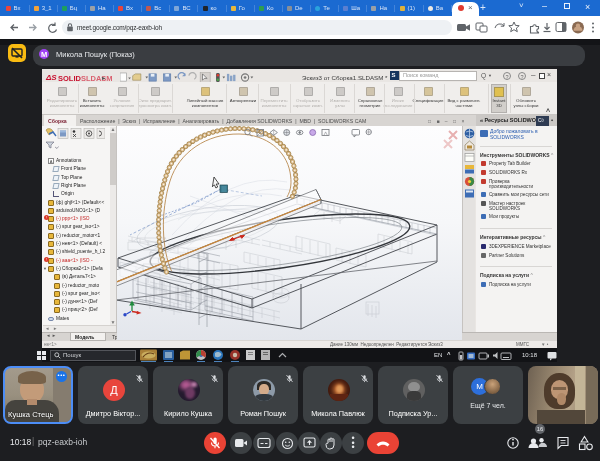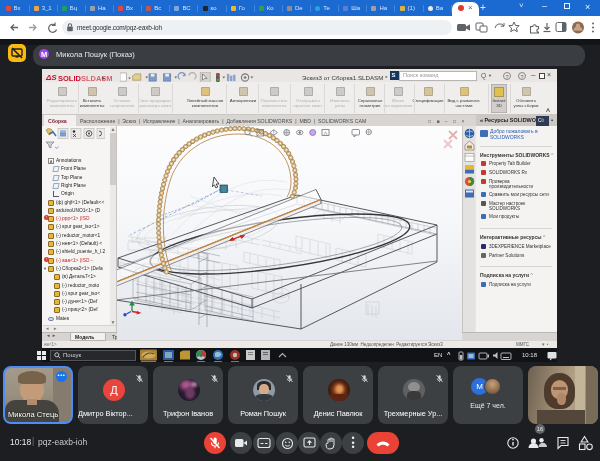--- a/index.html
+++ b/index.html
@@ -609,35 +609,35 @@
 <div id="strip">
       <div class="abs" style="left:78px;top:366px;width:70px;height:58px;border-radius:8px;background:#3c4043;"></div>
       <div class="abs" style="left:103px;top:379px;width:22px;height:22px;border-radius:50%;background:#e8453c;color:#fff;font-size:11px;text-align:center;line-height:22px;">Д</div>
       <div class="abs" style="left:135px;top:368.5px;width:8px;height:8px;"><svg width="9" height="9" viewBox="0 0 12 12">
           <g stroke="#dadce0" fill="#dadce0">
             <rect x="4.5" y="1.5" width="3" height="6" rx="1.5" stroke="none"></rect>
             <path d="M3 6 a3 3 0 0 0 6 0 M6 9 v1.8" fill="none" stroke-width="1"></path>
             <path d="M2 1.5 L10 10.5" stroke-width="1.2"></path>
           </g>
         </svg></div>
-      <div class="abs" style="left:78px;top:409px;width:70px;text-align:left;font-size:7.3px;color:#fff;white-space:nowrap;overflow:hidden;">Дмитро Віктор...</div>
+      <div class="abs" style="left:78px;top:409px;width:70px;text-align:center;font-size:7.3px;color:#fff;white-space:nowrap;overflow:hidden;">Дмитро Віктор...</div>
       <div class="abs" style="left:153px;top:366px;width:70px;height:58px;border-radius:8px;background:#3c4043;"></div>
       <div class="abs" style="left:178px;top:379px;width:22px;height:22px;border-radius:50%;background:#241a2e;overflow:hidden;">
         <div class="abs" style="left:2px;top:1px;width:12px;height:10px;border-radius:50%;background:#b55a93;filter:blur(2px);"></div>
         <div class="abs" style="left:7px;top:8px;width:10px;height:12px;border-radius:50%;background:#6e3a63;filter:blur(1px);"></div>
         <div class="abs" style="left:13px;top:3px;width:6px;height:5px;border-radius:50%;background:#d08ab8;filter:blur(1.5px);"></div>
       </div>
       <div class="abs" style="left:210px;top:368.5px;width:8px;height:8px;"><svg width="9" height="9" viewBox="0 0 12 12">
           <g stroke="#dadce0" fill="#dadce0">
             <rect x="4.5" y="1.5" width="3" height="6" rx="1.5" stroke="none"></rect>
             <path d="M3 6 a3 3 0 0 0 6 0 M6 9 v1.8" fill="none" stroke-width="1"></path>
             <path d="M2 1.5 L10 10.5" stroke-width="1.2"></path>
           </g>
         </svg></div>
-      <div class="abs" style="left:153px;top:409px;width:70px;text-align:center;font-size:7.3px;color:#fff;white-space:nowrap;overflow:hidden;">Трифон Іванов</div>
+      <div class="abs" style="left:153px;top:409px;width:70px;text-align:center;font-size:7.3px;color:#fff;white-space:nowrap;overflow:hidden;">Кирило Кушка</div>
       <div class="abs" style="left:228px;top:366px;width:70px;height:58px;border-radius:8px;background:#3c4043;"></div>
       <div class="abs" style="left:253px;top:379px;width:22px;height:22px;border-radius:50%;background:#8d9aa8;overflow:hidden;">
         <div class="abs" style="left:4px;top:2px;width:14px;height:9px;border-radius:50% 50% 0 0;background:#2d2a27;"></div>
         <div class="abs" style="left:6px;top:5px;width:10px;height:11px;border-radius:45%;background:#d4ab8a;"></div>
         <div class="abs" style="left:2px;top:15px;width:18px;height:8px;border-radius:40% 40% 0 0;background:#33393f;"></div>
       </div>
       <div class="abs" style="left:285px;top:368.5px;width:8px;height:8px;"><svg width="9" height="9" viewBox="0 0 12 12">
           <g stroke="#dadce0" fill="#dadce0">
             <rect x="4.5" y="1.5" width="3" height="6" rx="1.5" stroke="none"></rect>
             <path d="M3 6 a3 3 0 0 0 6 0 M6 9 v1.8" fill="none" stroke-width="1"></path>
@@ -651,34 +651,34 @@
         <div class="abs" style="left:8px;top:6px;width:7px;height:8px;border-radius:50%;background:#e09a5a;filter:blur(1px);"></div>
         <div class="abs" style="left:2px;top:15px;width:18px;height:7px;background:#5e2412;"></div>
       </div>
       <div class="abs" style="left:360px;top:368.5px;width:8px;height:8px;"><svg width="9" height="9" viewBox="0 0 12 12">
           <g stroke="#dadce0" fill="#dadce0">
             <rect x="4.5" y="1.5" width="3" height="6" rx="1.5" stroke="none"></rect>
             <path d="M3 6 a3 3 0 0 0 6 0 M6 9 v1.8" fill="none" stroke-width="1"></path>
             <path d="M2 1.5 L10 10.5" stroke-width="1.2"></path>
           </g>
         </svg></div>
-      <div class="abs" style="left:303px;top:409px;width:70px;text-align:center;font-size:7.3px;color:#fff;white-space:nowrap;overflow:hidden;">Денис Павлюк</div>
+      <div class="abs" style="left:303px;top:409px;width:70px;text-align:center;font-size:7.3px;color:#fff;white-space:nowrap;overflow:hidden;">Микола Павлюк</div>
       <div class="abs" style="left:378px;top:366px;width:70px;height:58px;border-radius:8px;background:#3c4043;"></div>
       <div class="abs" style="left:403px;top:379px;width:22px;height:22px;border-radius:50%;background:#606060;overflow:hidden;">
         <div class="abs" style="left:5px;top:3px;width:12px;height:10px;border-radius:50%;background:#8f8f8f;"></div>
         <div class="abs" style="left:4px;top:12px;width:14px;height:10px;border-radius:40% 40% 0 0;background:#3a3a3a;"></div>
       </div>
       <div class="abs" style="left:435px;top:368.5px;width:8px;height:8px;"><svg width="9" height="9" viewBox="0 0 12 12">
           <g stroke="#dadce0" fill="#dadce0">
             <rect x="4.5" y="1.5" width="3" height="6" rx="1.5" stroke="none"></rect>
             <path d="M3 6 a3 3 0 0 0 6 0 M6 9 v1.8" fill="none" stroke-width="1"></path>
             <path d="M2 1.5 L10 10.5" stroke-width="1.2"></path>
           </g>
         </svg></div>
-      <div class="abs" style="left:378px;top:409px;width:70px;text-align:center;font-size:7.3px;color:#fff;white-space:nowrap;overflow:hidden;">Трехмерные Ур...</div>
+      <div class="abs" style="left:378px;top:409px;width:70px;text-align:center;font-size:7.3px;color:#fff;white-space:nowrap;overflow:hidden;">Подписка Ур...</div>
       <div class="abs" style="left:453px;top:366px;width:70px;height:58px;border-radius:8px;background:#3c4043;"></div>
       <div class="abs" style="left:471px;top:378px;width:17px;height:17px;border-radius:50%;background:#2d6fdb;color:#fff;font-size:8px;text-align:center;line-height:17px;">М</div>
       <div class="abs" style="left:484px;top:378px;width:17px;height:17px;border-radius:50%;background:radial-gradient(circle at 50% 35%, #caa27a 0%, #8a6a4a 60%, #5e4632 100%);border:1px solid #3c4043;"></div>
       <div class="abs" style="left:453px;top:402px;width:70px;text-align:center;font-size:7px;color:#e8eaed;">Ещё 7 чел.</div>
       <div class="abs" style="left:582px;top:369px;width:9px;height:9px;"><svg width="9" height="9" viewBox="0 0 12 12">
           <g stroke="#dadce0" fill="#dadce0">
             <rect x="4.5" y="1.5" width="3" height="6" rx="1.5" stroke="none"></rect>
             <path d="M3 6 a3 3 0 0 0 6 0 M6 9 v1.8" fill="none" stroke-width="1"></path>
             <path d="M2 1.5 L10 10.5" stroke-width="1.2"></path>
           </g>
@@ -687,21 +687,21 @@
     </div>
 
 <div class="abs" style="left:3px;top:366px;width:70px;height:58px;border-radius:8px;background:linear-gradient(180deg,#a39a8c 0%,#99907f 50%,#7a7468 100%);border:2px solid #4c8df6;overflow:hidden;">
   <div class="abs" style="left:48px;top:0px;width:20px;height:54px;background:#857c6f;"></div>
   <div class="abs" style="left:15px;top:9px;width:24px;height:26px;border-radius:46% 46% 50% 50%;background:#c39b79;"></div>
   <div class="abs" style="left:13px;top:3px;width:28px;height:13px;border-radius:50% 50% 20% 20%;background:#77624a;"></div>
   <div class="abs" style="left:0px;top:32px;width:54px;height:26px;border-radius:10px 14px 0 0;background:#45433e;"></div>
   <div class="abs" style="left:22px;top:31px;width:10px;height:6px;background:#b48b6c;"></div>
 </div>
 <div class="abs" style="left:56px;top:371px;width:11px;height:11px;border-radius:50%;background:#1a73e8;color:#fff;font-size:6px;text-align:center;line-height:9px;letter-spacing:0.5px;">•••</div>
-<div class="abs" style="left:8px;top:409.5px;font-size:7.6px;color:#fff;text-shadow:0 0 2px rgba(0,0,0,.8);">Микола Стець</div>
+<div class="abs" style="left:8px;top:409.5px;font-size:7.6px;color:#fff;text-shadow:0 0 2px rgba(0,0,0,.8);">Кушка Стець</div>
 
 <div class="abs" style="left:528px;top:366px;width:70px;height:58px;border-radius:8px;background:linear-gradient(100deg,#6e6152 0%,#98876f 35%,#b3a187 60%,#8f7f6a 100%);overflow:hidden;">
   <div class="abs" style="left:47px;top:0px;width:10px;height:58px;background:#c3b597;"></div>
   <div class="abs" style="left:58px;top:0px;width:12px;height:58px;background:#786b58;"></div>
   <div class="abs" style="left:16px;top:7px;width:31px;height:36px;border-radius:48% 48% 42% 42%;background:#4e3b2b;"></div>
   <div class="abs" style="left:23px;top:14px;width:17px;height:19px;border-radius:50% 50% 46% 46%;background:#bd9574;"></div>
   <div class="abs" style="left:25px;top:21px;width:13px;height:3px;background:#7c6148;"></div>
   <div class="abs" style="left:29px;top:27px;width:9px;height:12px;border-radius:45%;background:#b08867;"></div>
   <div class="abs" style="left:9px;top:44px;width:48px;height:14px;background:#52473a;"></div>
 </div>

